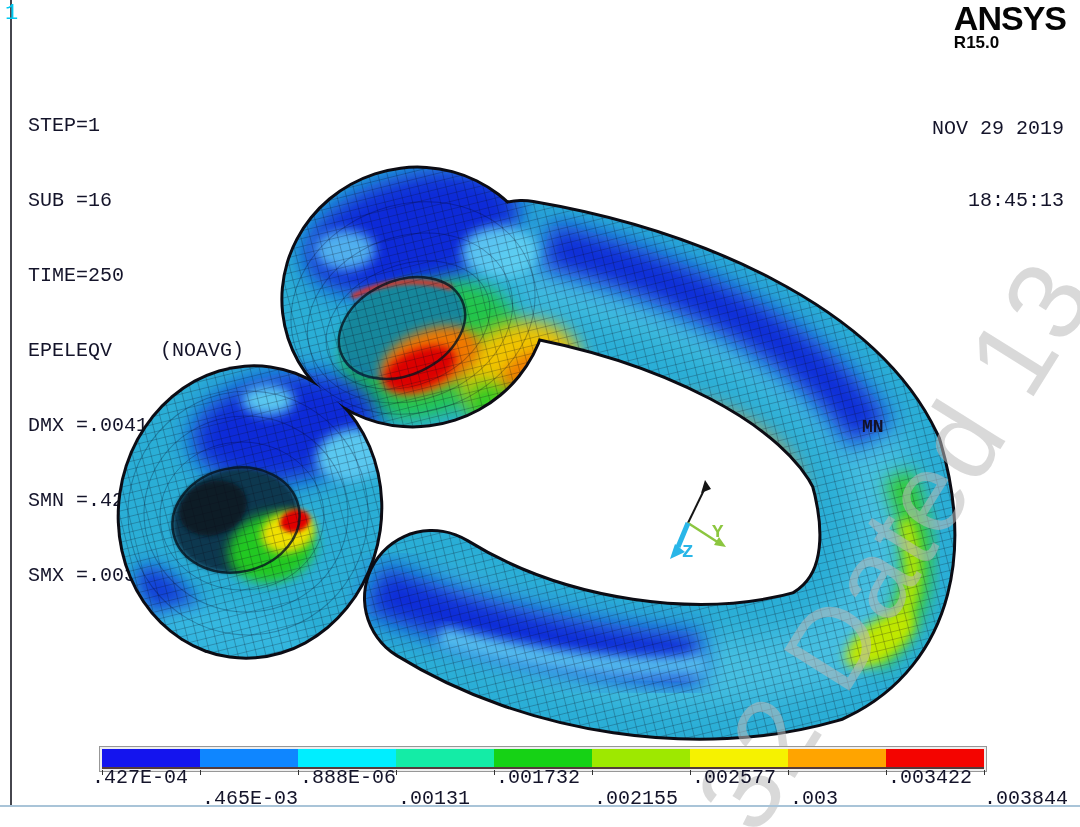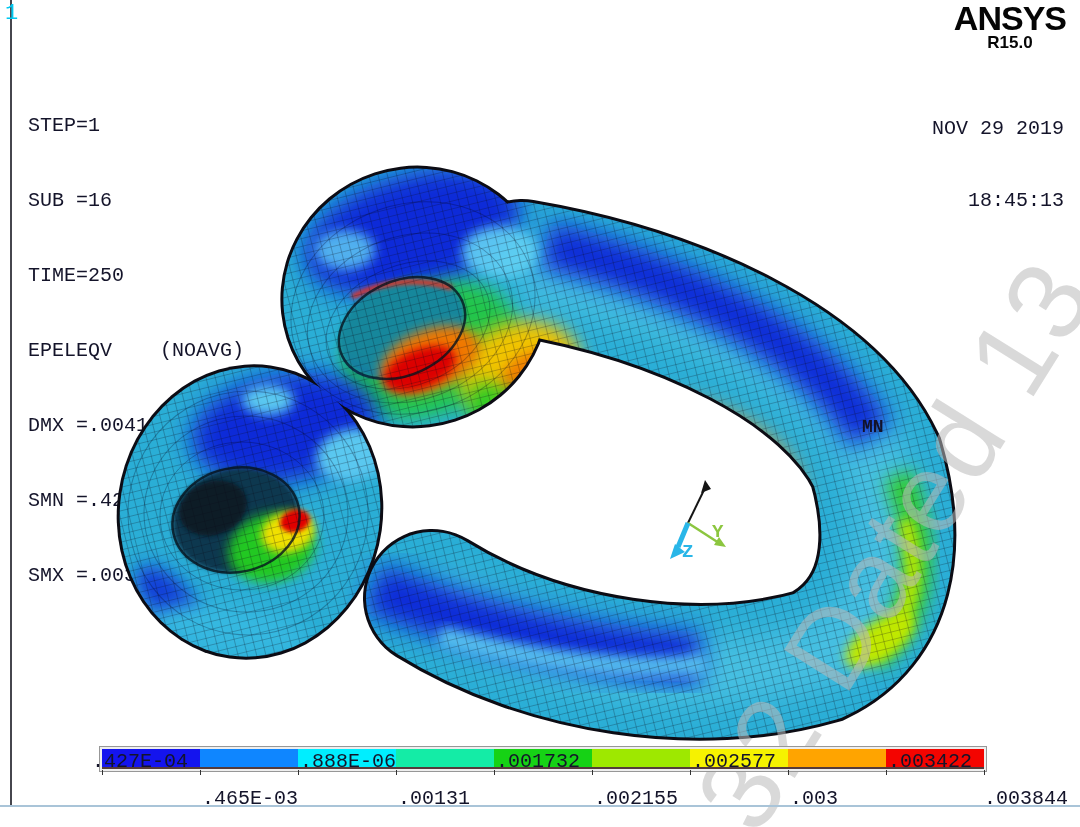--- a/index.html
+++ b/index.html
@@ -3,36 +3,36 @@
 <meta charset="utf-8">
 <style>
   html,body{margin:0;padding:0;background:#ffffff;}
   .stage{position:relative;width:1080px;height:827px;background:#ffffff;overflow:hidden;
          font-family:"Liberation Mono",monospace;color:#14142a;}
   .frame-left{position:absolute;left:10px;top:0;width:2px;height:806px;background:#46464e;}
   .frame-bottom{position:absolute;left:0;top:805px;width:1080px;height:2px;background:#a9c4d8;}
   .plot-number{position:absolute;left:5px;top:1px;font-size:22px;color:#00c8f0;}
   .sol-title{position:absolute;left:28px;top:24px;font-size:20px;white-space:pre;letter-spacing:0.5px;}
   .sol-lines{position:absolute;left:28px;top:63px;font-size:20px;line-height:25px;white-space:pre;}
-  .brand{position:absolute;right:14px;top:2px;text-align:center;font-family:"Liberation Sans",sans-serif;}
+  .brand{position:absolute;right:14px;top:2px;text-align:left;font-family:"Liberation Sans",sans-serif;}
   .brand-logo{font-size:34px;font-weight:bold;letter-spacing:-1px;line-height:32px;color:#050505;}
   .brand-rel{font-size:17px;font-weight:bold;line-height:17px;color:#050505;}
   .dt{position:absolute;right:16px;top:69px;text-align:right;font-size:20px;line-height:24px;white-space:pre;}
   .model-wrap{position:absolute;left:0;top:0;width:1044px;height:827px;}
   .watermark{position:absolute;left:895px;top:545px;transform:translate(-50%,-50%) rotate(-58deg);
              transform-origin:center;font-family:"Liberation Sans",sans-serif;font-size:112px;
              letter-spacing:3px;color:rgba(185,185,185,0.55);white-space:pre;pointer-events:none;}
   .legend{position:absolute;left:99px;top:746px;width:888px;height:26px;background:#eeeeee;
           border:1px solid #979797;box-sizing:border-box;}
   .legend-strip{position:absolute;left:2px;top:2px;width:882px;height:18px;display:flex;}
   .legend-seg{flex:1 1 0;height:100%;}
   .legend-underline{position:absolute;left:2px;top:20px;width:882px;height:2px;background:#553a3a;}
   .legend-tick{position:absolute;top:770px;width:1px;height:5px;background:#333;}
   .legend-label{position:absolute;font-size:20px;line-height:18px;color:#14142a;white-space:pre;}
-  .row-a{top:753px;}
+  .row-a{top:769px;}
   .row-b{top:790px;}
   svg text.mn{font-family:"Liberation Mono",monospace;font-size:18px;font-weight:bold;fill:#12122a;}
   svg text.ax-y{font-family:"Liberation Mono",monospace;font-size:19px;font-weight:bold;fill:#8cc63f;}
   svg text.ax-z{font-family:"Liberation Mono",monospace;font-size:19px;font-weight:bold;fill:#29b6e8;}
 </style>
 </head>
 <body>
 
 <div class="stage">
 

